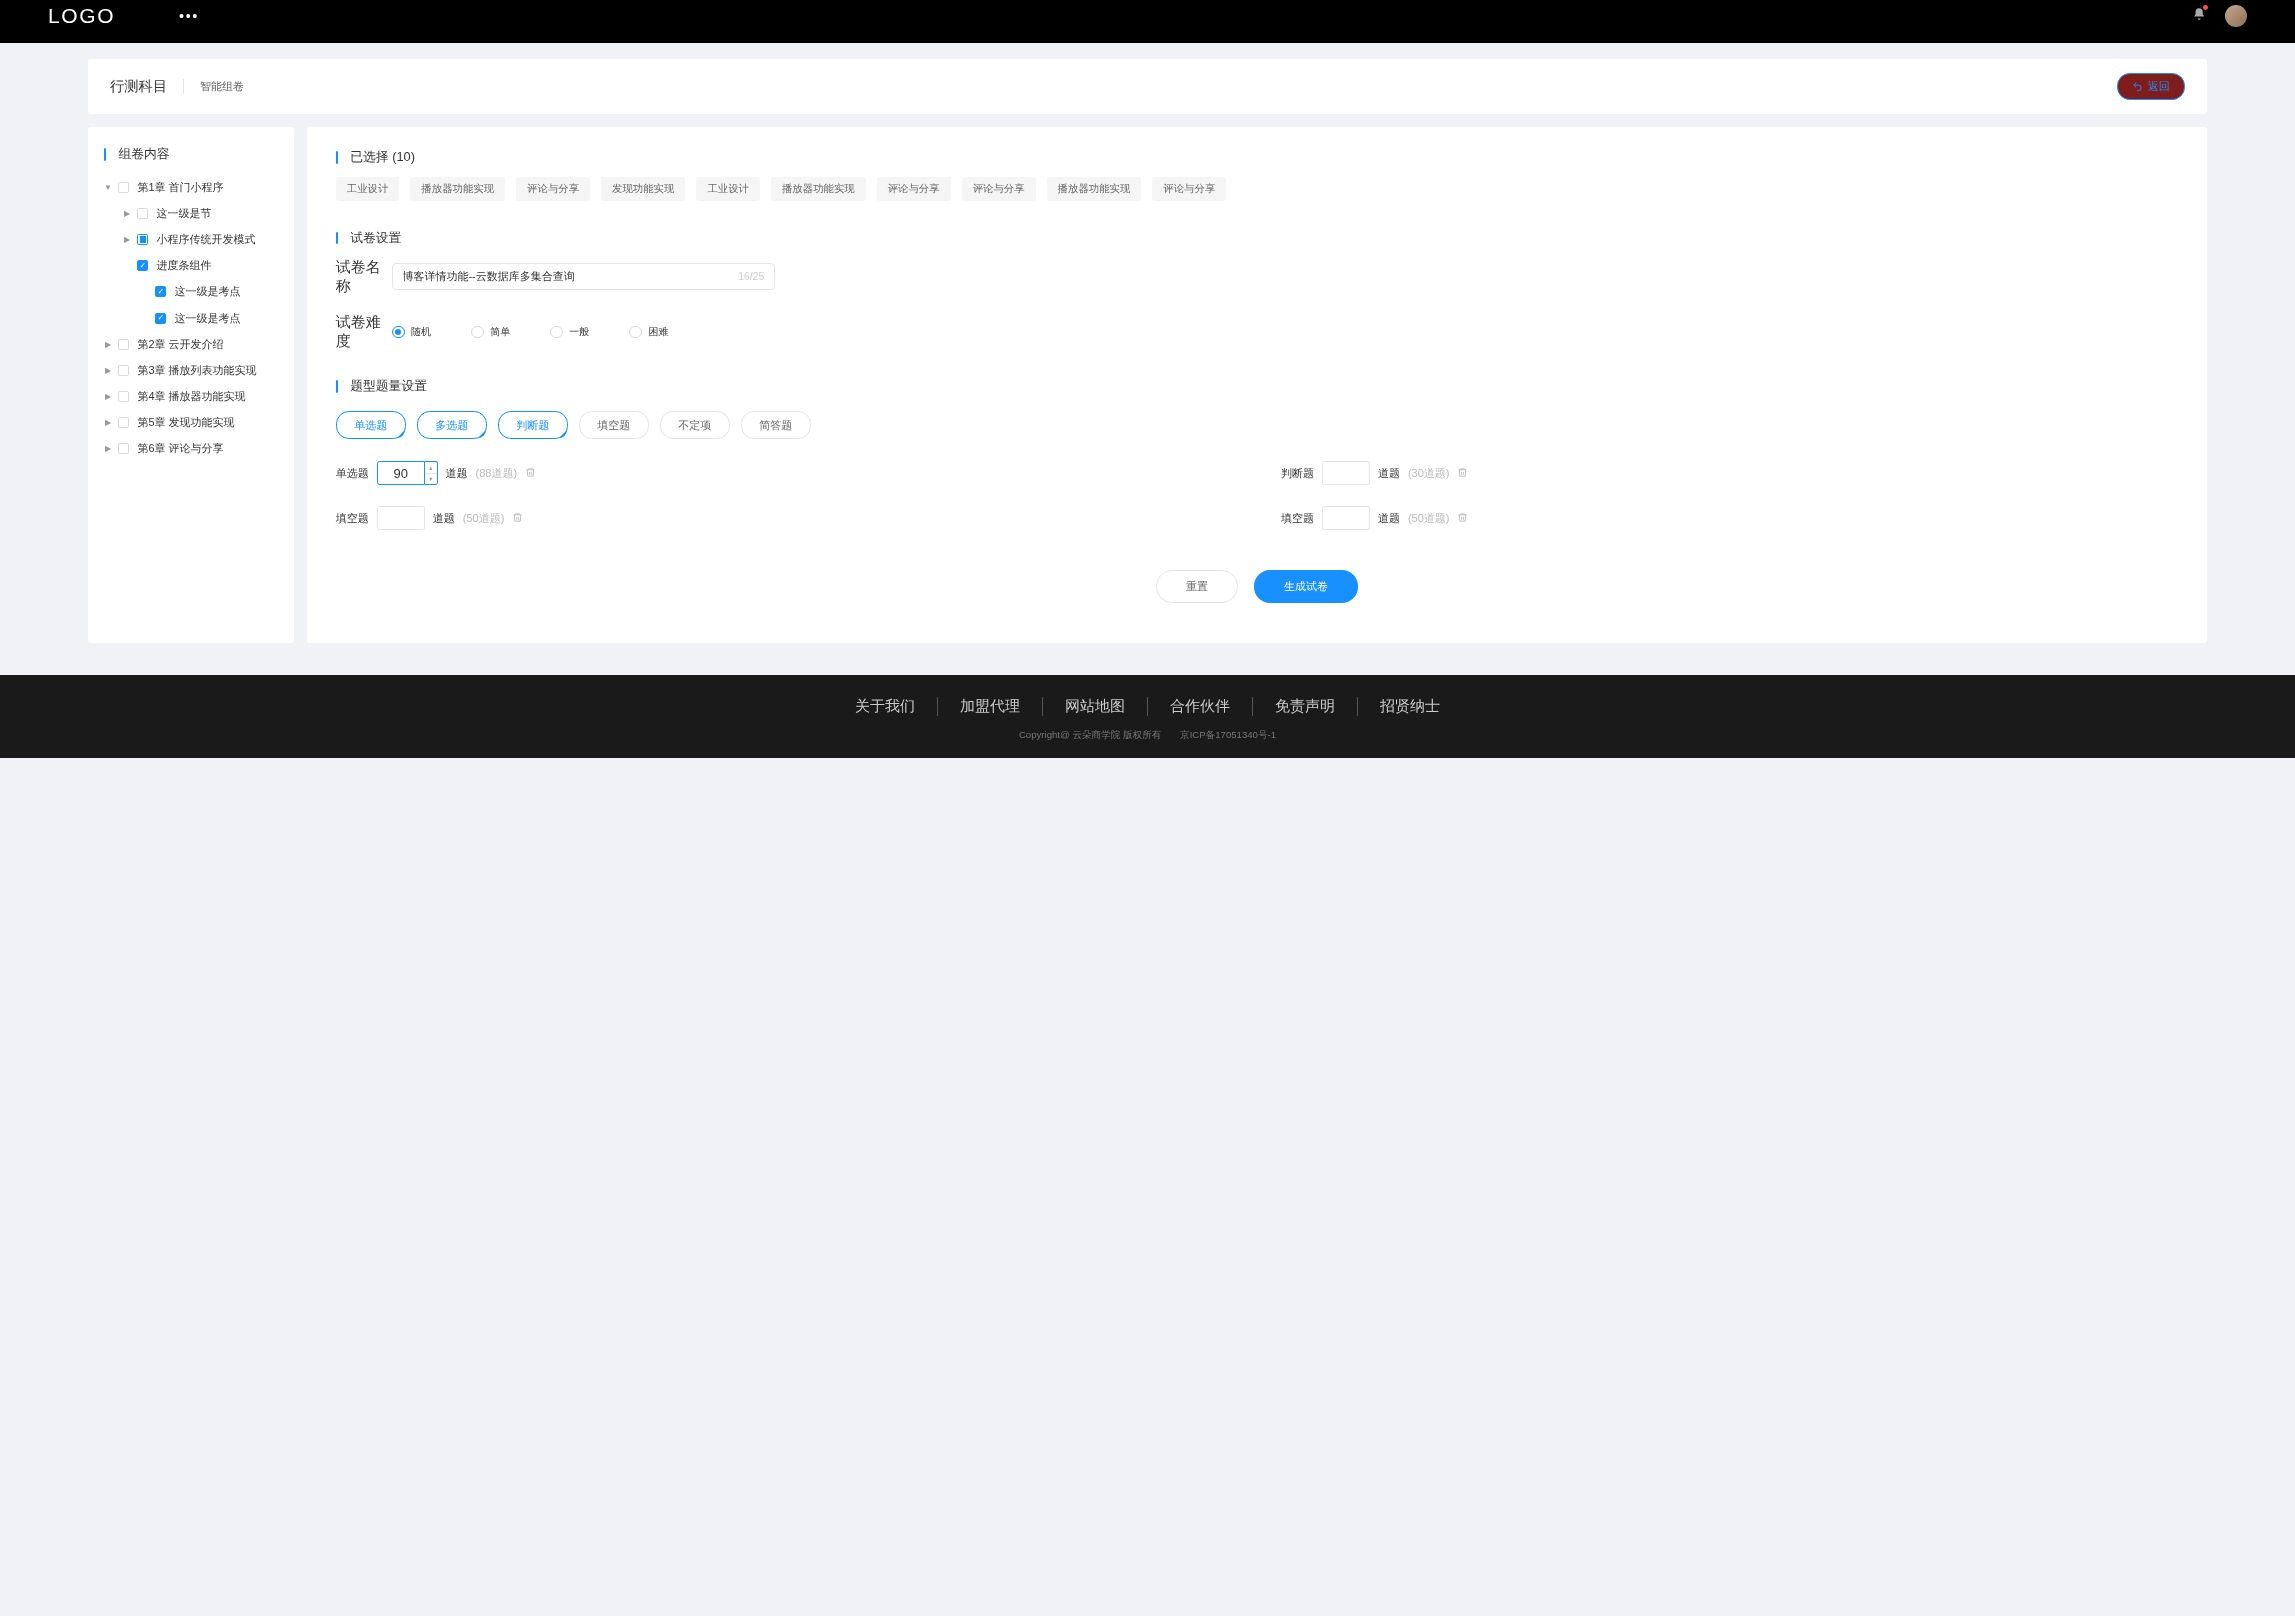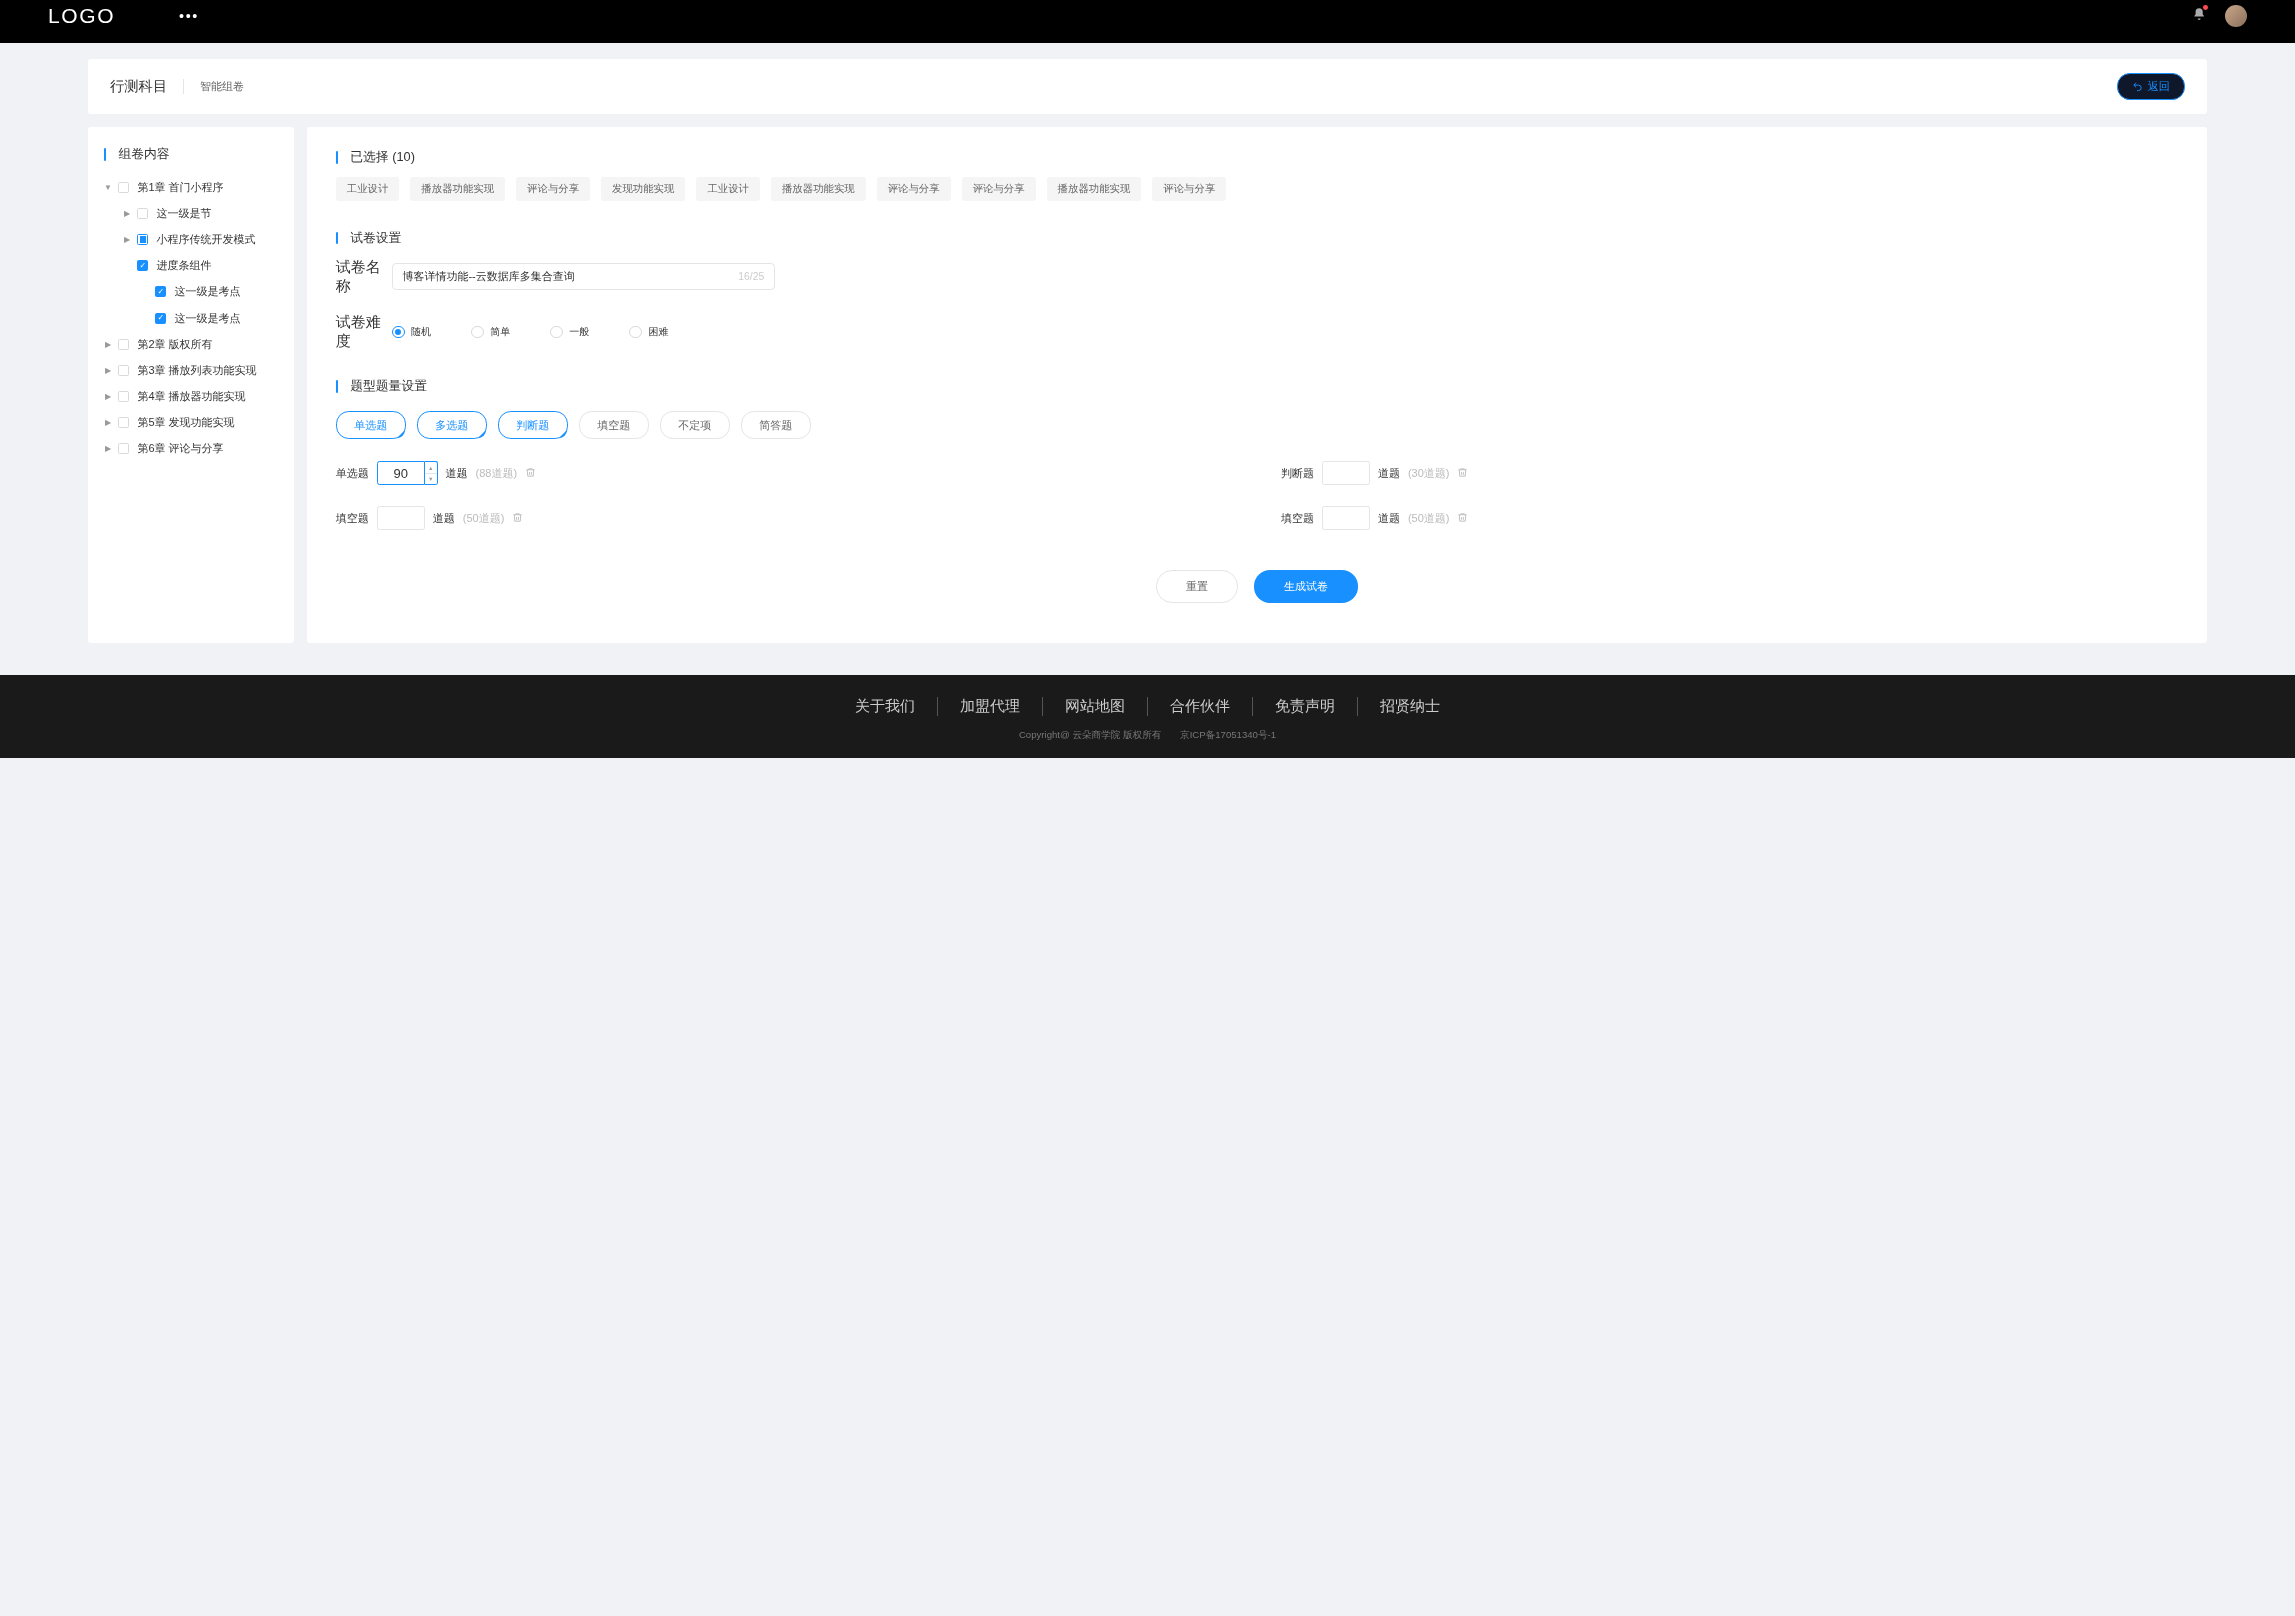--- a/index.html
+++ b/index.html
@@ -16,21 +16,21 @@
 .bell-icon { position: relative; cursor: pointer; }
 .bell-svg { width: 14.3px; height: 14.3px; fill: #aaa; }
 .bell-dot { position: absolute; top: -1.6px; right: -1.6px; width: 4.8px; height: 4.8px; background: #ff4d4f; border-radius: 50%; }
 .avatar { width: 22px; height: 22px; border-radius: 50%; background: linear-gradient(135deg, #c9a88a, #8b6f5c); cursor: pointer; }
 
 
 .page-bar { background: #fff; margin: 16px 88px 12.8px; border-radius: 3.2px; padding: 14.3px 22px; display: flex; align-items: center; }
 .page-title { font-size: 14.3px; font-weight: 500; color: #333; }
 .page-divider { width: 0.8px; height: 14.3px; background: #e5e5e5; margin: 0 16px; }
 .page-sub { font-size: 11px; color: #666; }
-.back-btn { margin-left: auto; border: 0.8px solid #1890ff; color: #1890ff; background: #0f172a; border-radius: 12.8px; padding: 4.8px 14.3px; font-size: 11px; cursor: pointer; display: flex; align-items: center; gap: 4.8px; }
+.back-btn { margin-left: auto; border: 0.8px solid #1890ff; color: #1890ff; background: #7f1d1d; border-radius: 12.8px; padding: 4.8px 14.3px; font-size: 11px; cursor: pointer; display: flex; align-items: center; gap: 4.8px; }
 .back-icon { width: 11px; height: 11px; }
 
 
 .main { display: flex; gap: 12.8px; margin: 0 88px 32px; }
 
 
 .sidebar { width: 206px; background: #fff; border-radius: 3.2px; padding: 19px 16px; }
 .section-title { display: flex; align-items: center; gap: 12px; margin-bottom: 11px; }
 .section-bar { width: 2.4px; height: 12.8px; background: #1890ff; border-radius: 1.6px; }
 .section-text { font-size: 12.8px; font-weight: 500; color: #333; }
@@ -168,21 +168,21 @@
           <span class="tree-label">这一级是考点</span>
         </div>
         <div class="tree-row lvl3">
           <span class="tree-arrow"></span>
           <span class="tree-check checked"></span>
           <span class="tree-label">这一级是考点</span>
         </div>
         <div class="tree-row lvl1">
           <span class="tree-arrow">▶</span>
           <span class="tree-check empty"></span>
-          <span class="tree-label">第2章 版权所有</span>
+          <span class="tree-label">第2章 云开发介绍</span>
         </div>
         <div class="tree-row lvl1">
           <span class="tree-arrow">▶</span>
           <span class="tree-check empty"></span>
           <span class="tree-label">第3章 播放列表功能实现</span>
         </div>
         <div class="tree-row lvl1">
           <span class="tree-arrow">▶</span>
           <span class="tree-check empty"></span>
           <span class="tree-label">第4章 播放器功能实现</span>

